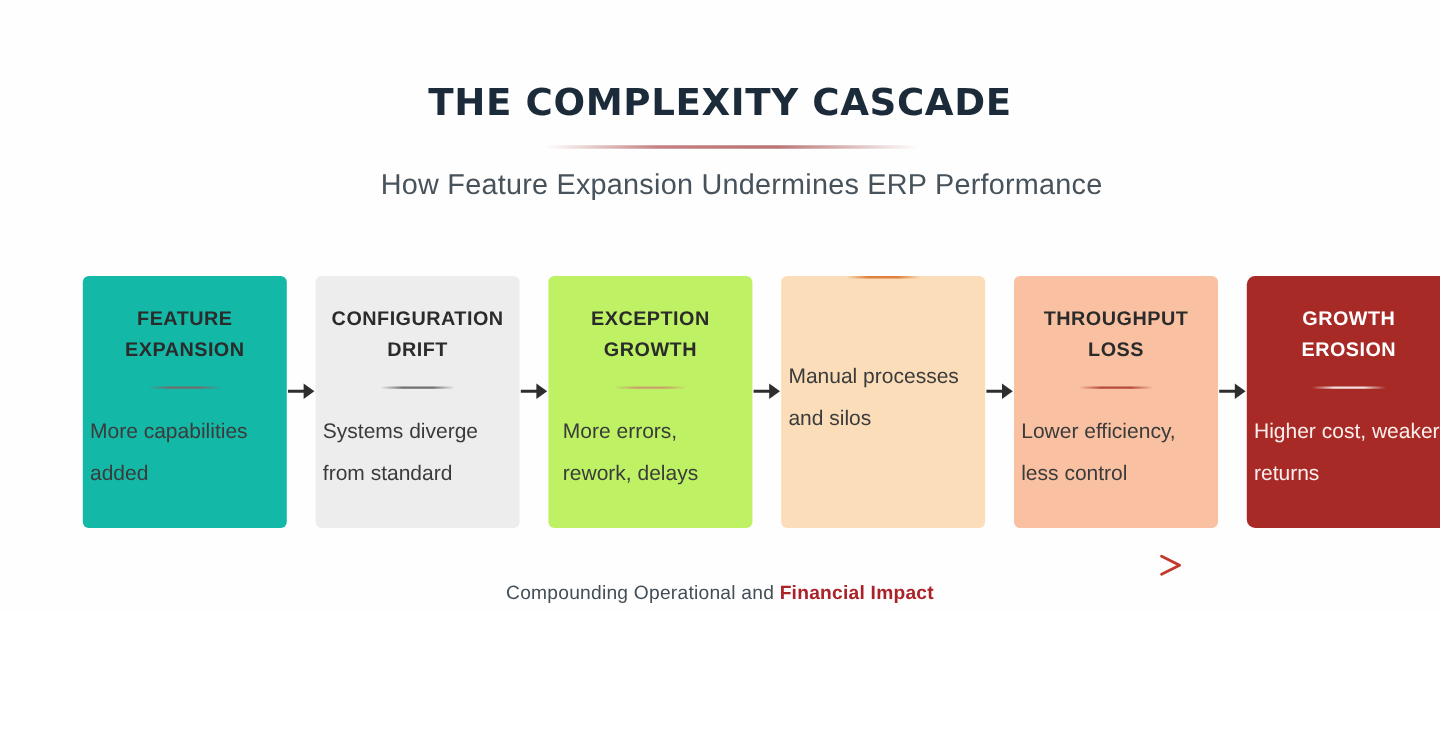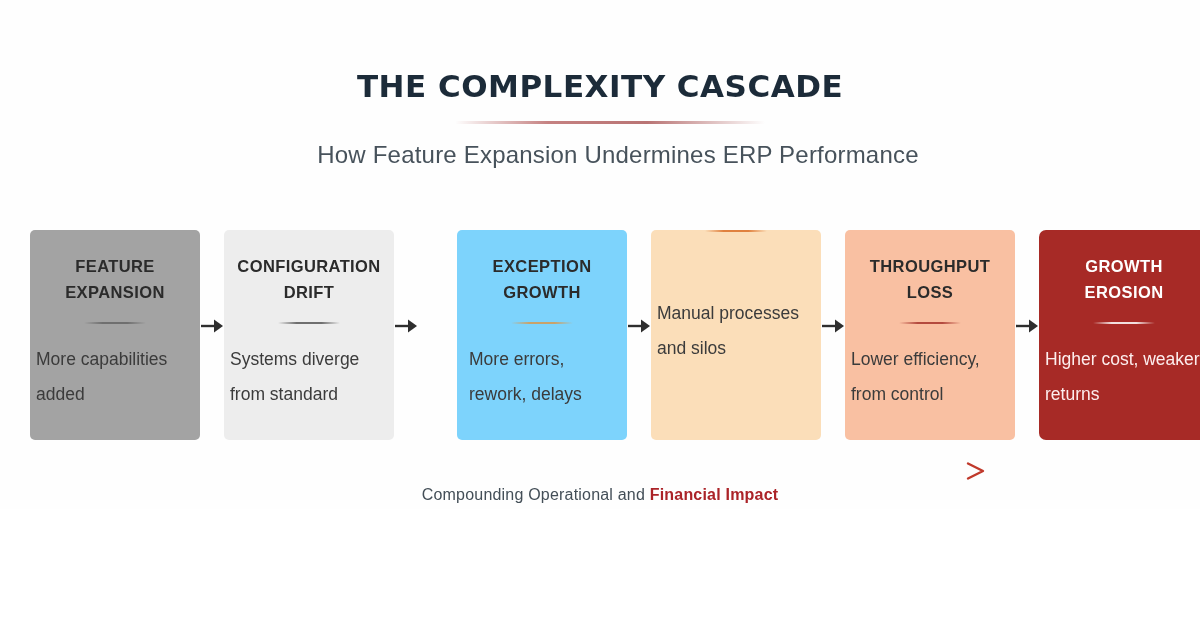--- a/index.html
+++ b/index.html
@@ -138,21 +138,21 @@
 <div class="stage">
 
   <div class="title" style="color: rgb(28, 43, 57);">THE COMPLEXITY CASCADE</div>
 
   <div class="title-divider"></div>
 
   <div class="subtitle" style="color: rgb(71, 82, 91); padding-left: 18px;">How Feature Expansion Undermines ERP Performance</div>
 
   <div class="cascade-row">
 
-    <div class="box box--1" style="background-color: #a3a3a3;">
+    <div class="box box--1" style="background-color: #14b8a6; margin-left: 39px;">
       <div class="box-heading" style="color: rgb(43, 43, 43);">
         <div>FEATURE</div>
         <div>EXPANSION</div>
       </div>
       <div class="box-divider"></div>
       <div class="box-body" style="color: rgb(59, 59, 59);">More capabilities added</div>
     </div>
 
     <div class="arrow-cell">
       <svg width="24" height="20" viewBox="0 0 24 20">
@@ -170,21 +170,21 @@
       <div class="box-body" style="color: rgb(59, 59, 59);">Systems diverge from standard</div>
     </div>
 
     <div class="arrow-cell">
       <svg width="24" height="20" viewBox="0 0 24 20">
         <line x1="1" y1="10" x2="15" y2="10" stroke="#2e2e2e" stroke-width="2.4"></line>
         <polygon points="14,3.5 23,10 14,16.5" fill="#2e2e2e"></polygon>
       </svg>
     </div>
 
-    <div class="box box--3" style="background-color: #7dd3fc; margin-left: 39px;">
+    <div class="box box--3" style="background-color: #bef264;">
       <div class="box-heading" style="color: rgb(43, 43, 43);">
         <div>EXCEPTION</div>
         <div>GROWTH</div>
       </div>
       <div class="box-divider"></div>
       <div class="box-body" style="color: rgb(59, 59, 59); padding-left: 12px;">More errors, rework, delays</div>
     </div>
 
     <div class="arrow-cell">
       <svg width="24" height="20" viewBox="0 0 24 20">
@@ -204,21 +204,21 @@
         <polygon points="14,3.5 23,10 14,16.5" fill="#2e2e2e"></polygon>
       </svg>
     </div>
 
     <div class="box box--5" style="background-color: rgb(249, 192, 162);">
       <div class="box-heading" style="color: rgb(43, 43, 43);">
         <div>THROUGHPUT</div>
         <div>LOSS</div>
       </div>
       <div class="box-divider"></div>
-      <div class="box-body" style="color: rgb(59, 59, 59);">Lower efficiency, from control</div>
+      <div class="box-body" style="color: rgb(59, 59, 59);">Lower efficiency, less control</div>
     </div>
 
     <div class="arrow-cell">
       <svg width="24" height="20" viewBox="0 0 24 20">
         <line x1="1" y1="10" x2="15" y2="10" stroke="#2e2e2e" stroke-width="2.4"></line>
         <polygon points="14,3.5 23,10 14,16.5" fill="#2e2e2e"></polygon>
       </svg>
     </div>
 
     <div class="box box--6" style="background-color: rgb(167, 42, 38);">

